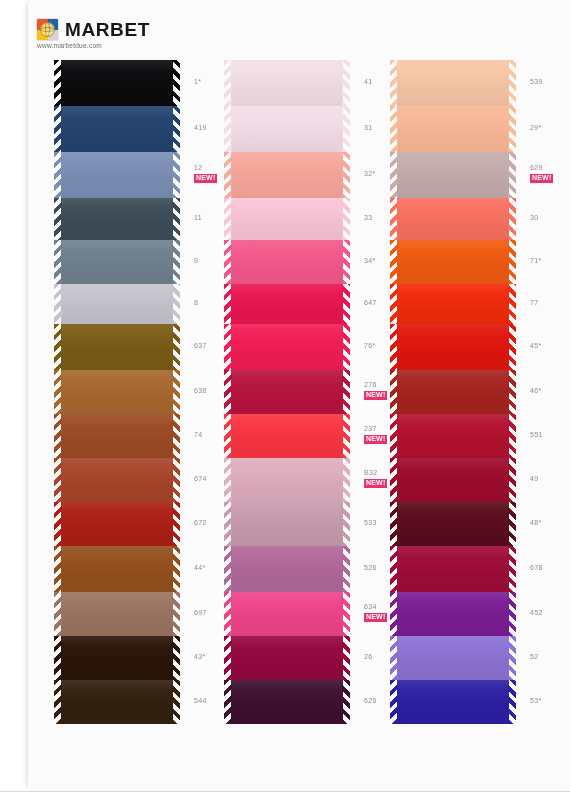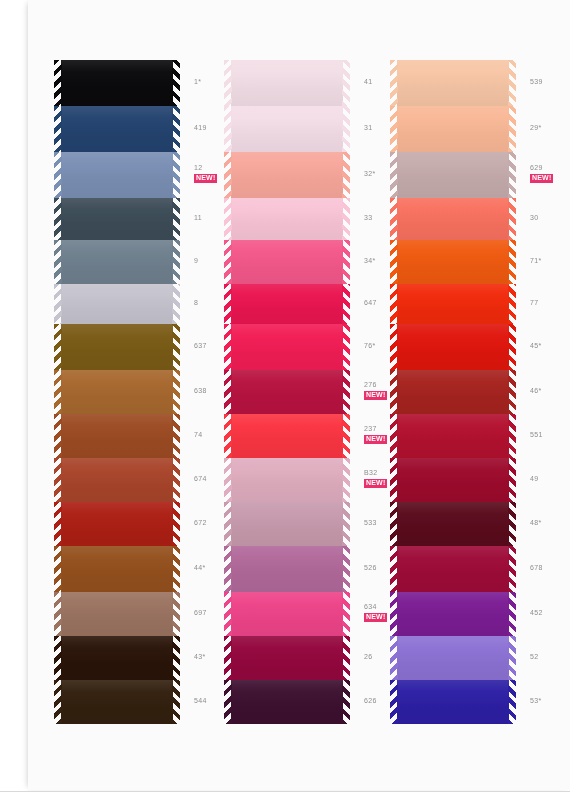--- a/index.html
+++ b/index.html
@@ -211,20 +211,33 @@
 </style>
 </head>
 <body>
 
 <div id="page">
 
   <div class="scan-edge-left"></div>
 
   <div class="sheet">
 
+    <div class="brand">
+      <div class="brand-row">
+        <span class="logo-mark">
+          <span class="q1"></span>
+            <span class="q2"></span>
+          <span class="q3"></span>
+            <span class="q4"></span>
+          <span class="globe"></span>
+        </span>
+        <span class="brand-name">MARBET</span>
+      </div>
+      <div class="brand-url">www.marbetdue.com</div>
+    </div>
 
     <div class="columns">
       <div class="col col-0">
         <div class="stack">
             <div class="swatch" title="1*" style="top: 0px; height: 46px;">
               <div class="ribbon">
                 <div class="band" style="background: rgb(10, 10, 12);"></div>
                 <div class="edge left">
                   <div class="zig" style="background: rgb(10, 10, 12); mask-image: repeating-linear-gradient(135deg, rgb(0, 0, 0) 0px, rgb(0, 0, 0) 4px, transparent 4px, transparent 8px);"></div>
                 </div>

